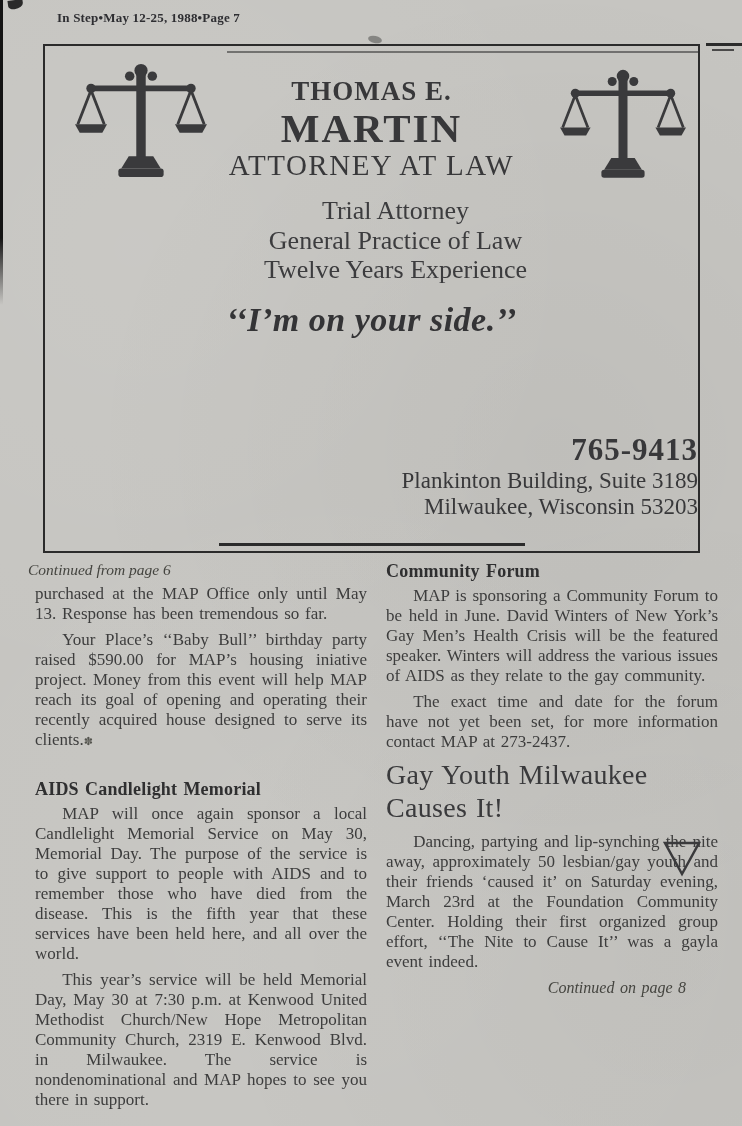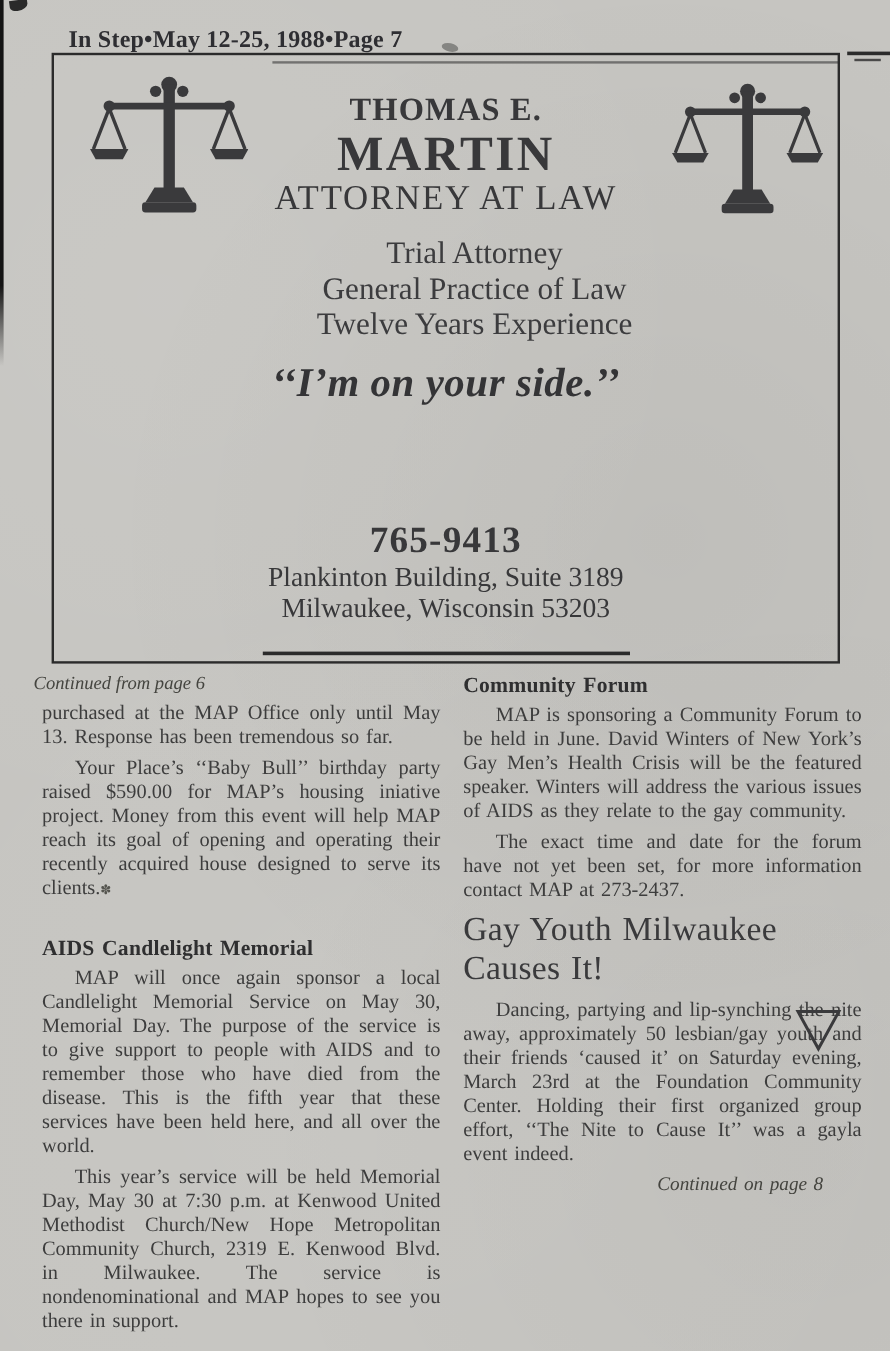--- a/index.html
+++ b/index.html
@@ -21,40 +21,40 @@
     background:linear-gradient(#141414 78%, rgba(20,20,20,0));}
   .scan-blot{position:absolute;left:8px;top:0;width:15px;height:9px;background:#2a2a2a;
     border-radius:0 0 60% 40%;transform:rotate(-8deg);}
   .scan-smudge{position:absolute;left:368px;top:36px;width:14px;height:7px;background:#6a6a66;
     border-radius:50%;transform:rotate(12deg);opacity:.7;}
   .scan-dash1{position:absolute;left:706px;top:43px;width:36px;height:3px;background:#2b2b2b;}
   .scan-dash2{position:absolute;left:712px;top:49px;width:22px;height:2px;background:#2b2b2b;opacity:.8;}
 
   .masthead{
     position:absolute;left:57px;top:10px;
-    font-size:20px;font-weight:bold;color:#2e2e32;letter-spacing:.2px;margin-top:12px;
+    font-size:13px;font-weight:bold;color:#2e2e32;letter-spacing:.2px;
   }
 
   
   .ad-box{
     position:absolute;left:43px;top:44px;width:653px;height:505px;
     border:2px solid #2b2b2b;
   }
   .ad-topsmear{position:absolute;left:182px;top:5px;width:473px;height:2px;background:#2b2b2b;opacity:.55;}
   .scales{position:absolute;}
   .scales-left{left:30px;top:16px;width:132px;height:132px;}
   .scales-right{right:12px;top:22px;width:126px;height:126px;}
   .ad-center{position:absolute;left:0;right:0;top:30px;text-align:center;color:#38383a;}
   .ad-name-top{font-size:27px;font-weight:bold;letter-spacing:1px;}
   .ad-name-main{font-size:41px;font-weight:bold;letter-spacing:2px;line-height:1.05;}
   .ad-role{font-size:29px;letter-spacing:1.5px;line-height:1.1;}
   .ad-sub{font-size:26px;line-height:1.14;color:#3c3c3e;}
   .ad-sub-block{margin-top:14px;padding-left:48px;}
   .ad-slogan{margin-top:16px;font-size:34px;font-weight:bold;font-style:italic;letter-spacing:.5px;color:#343436;}
-  .ad-phone-block{position:absolute;left:0;right:0;top:386px;text-align:center;color:#38383a;}
+  .ad-phone-block{position:absolute;left:0;right:0;top:386px;text-align:right;color:#38383a;}
   .ad-phone{font-size:31px;font-weight:bold;letter-spacing:1px;}
   .ad-addr{font-size:23px;line-height:26px;}
   .ad-rule{position:absolute;left:50%;transform:translateX(-50%);top:497px;width:306px;height:3px;background:#2b2b2b;}
 
   
   .continued-from{
     position:absolute;left:28px;top:561px;
     font-style:italic;font-size:15.5px;color:#44443f;
   }
   .col{

